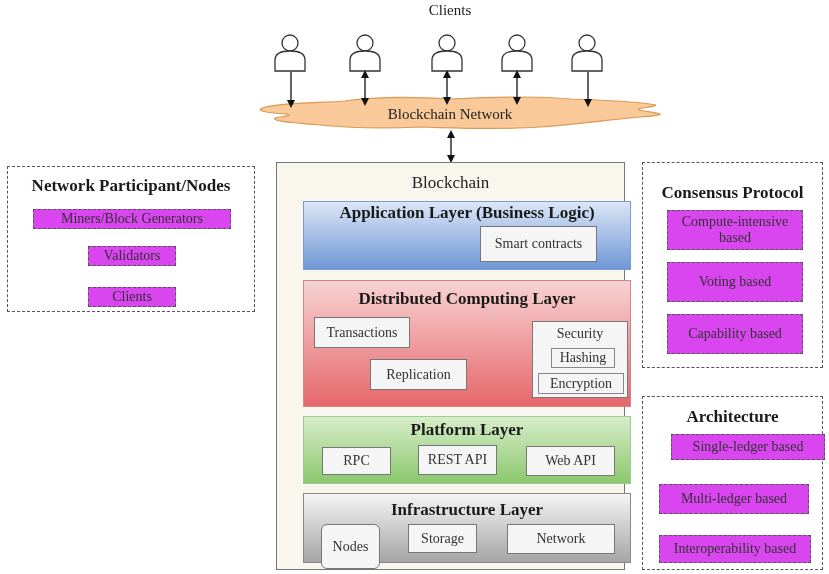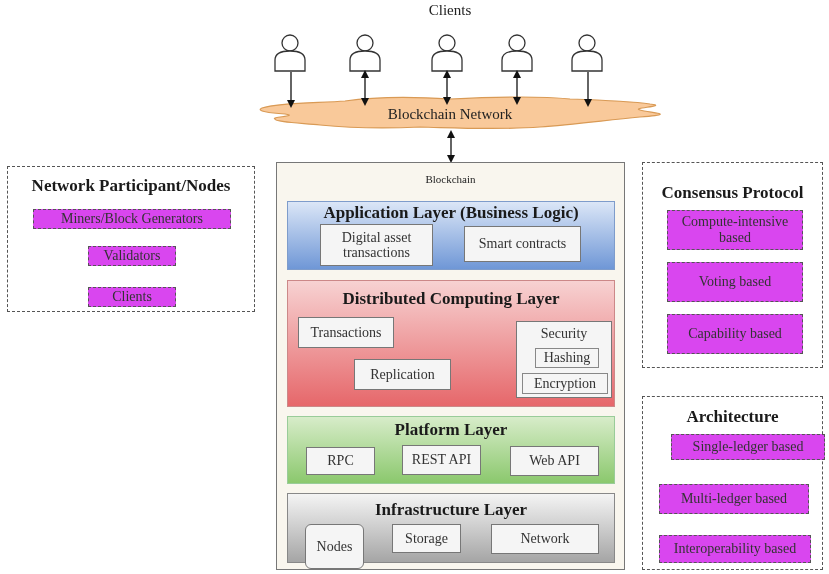--- a/index.html
+++ b/index.html
@@ -3,22 +3,22 @@
 <meta charset="utf-8">
 <style>
   html, body { margin: 0; padding: 0; background: #ffffff; }
   body { width: 829px; height: 574px; position: relative; overflow: hidden;
          font-family: "Liberation Serif", "DejaVu Serif", serif; color: #222; }
   .abs { position: absolute; }
   .clients-title { left: 400px; top: 2px; width: 100px; font-size: 15px; text-align: center; }
   svg.top { position: absolute; left: 0; top: 0; }
   .cloud-label { left: 360px; top: 106px; width: 180px; font-size: 15px; text-align: center; }
   .outer-chain { left: 276px; top: 162px; width: 349px; height: 408px; background: #f9f6ee; border: 1px solid #777; box-sizing: border-box; }
-  .chain-title { left: 276px; top: 173px; width: 349px; font-size: 11px; text-align: center; }
-  .layer { position: absolute; box-sizing: border-box; border: 1px solid #8a8a8a; }
+  .chain-title { left: 276px; top: 173px; width: 349px; font-size: 17px; text-align: center; }
+  .layer { position: absolute; box-sizing: border-box; border: 1px solid #8a8a8a; margin-left: 16px; }
   .layer-title { position: absolute; left: 0; width: 100%; text-align: center; font-weight: bold; font-size: 17px; color: #1a1a1a; }
   .app { left: 287px; top: 201px; width: 328px; height: 69px; background: linear-gradient(#dbe6f7, #6f97d6); border-color: #7e9ccb; }
   .dist { left: 287px; top: 280px; width: 328px; height: 127px; background: linear-gradient(#f7d2d2, #e6676a); border-color: #c88; }
   .plat { left: 287px; top: 416px; width: 328px; height: 68px; background: linear-gradient(#d7ecc9, #8bc86d); border-color: #9c9; }
   .infra { left: 287px; top: 493px; width: 328px; height: 70px; background: linear-gradient(#f4f4f4, #a5a5a5); border-color: #888; }
   .box { position: absolute; box-sizing: border-box; background: #f5f5f5; border: 1px solid #777; font-size: 14px; color: #333; display: flex; align-items: center; justify-content: center; text-align: center; line-height: 1.1; }
   .dashed-panel { position: absolute; box-sizing: border-box; border: 1.5px dashed #555; background: #fff; }
   .panel-title { position: absolute; left: 0; width: 100%; text-align: center; font-weight: bold; font-size: 17px; color: #1a1a1a; }
   .dbox { position: absolute; box-sizing: border-box; border: 1.5px dashed #555; font-size: 14px; color: #333; display: flex; align-items: center; justify-content: center; text-align: center; line-height: 1.15; background: #d946ef; }
   .inner-sub { position: absolute; box-sizing: border-box; border: 1px solid #888; background: #f5f5f5; font-size: 14px; color: #333; display: flex; align-items: center; justify-content: center; }
@@ -66,21 +66,20 @@
   <line x1="451" y1="134" x2="451" y2="159" stroke="#111" stroke-width="1.3" marker-start="url(#ah)" marker-end="url(#ah)"></line>
 </svg>
 
 <div class="abs cloud-label">Blockchain Network</div>
 
 <div class="abs outer-chain"></div>
 <div class="abs chain-title">Blockchain</div>
 
 <div class="layer app">
   <div class="layer-title" style="top:1px;">Application Layer (Business Logic)</div>
-  <div class="box" style="left:32px; top:22px; width:113px; height:42px;">Digital asset transactions</div>
   <div class="box" style="left:176px; top:24px; width:117px; height:36px;">Smart contracts</div>
 </div>
 
 <div class="layer dist">
   <div class="layer-title" style="top:8px;">Distributed Computing Layer</div>
   <div class="box" style="left:10px; top:36px; width:96px; height:31px;">Transactions</div>
   <div class="box" style="left:66px; top:78px; width:97px; height:31px;">Replication</div>
   <div class="box" style="left:228px; top:40px; width:96px; height:77px; align-items:flex-start; padding-top:4px;">
     <span>Security</span>
   </div>

